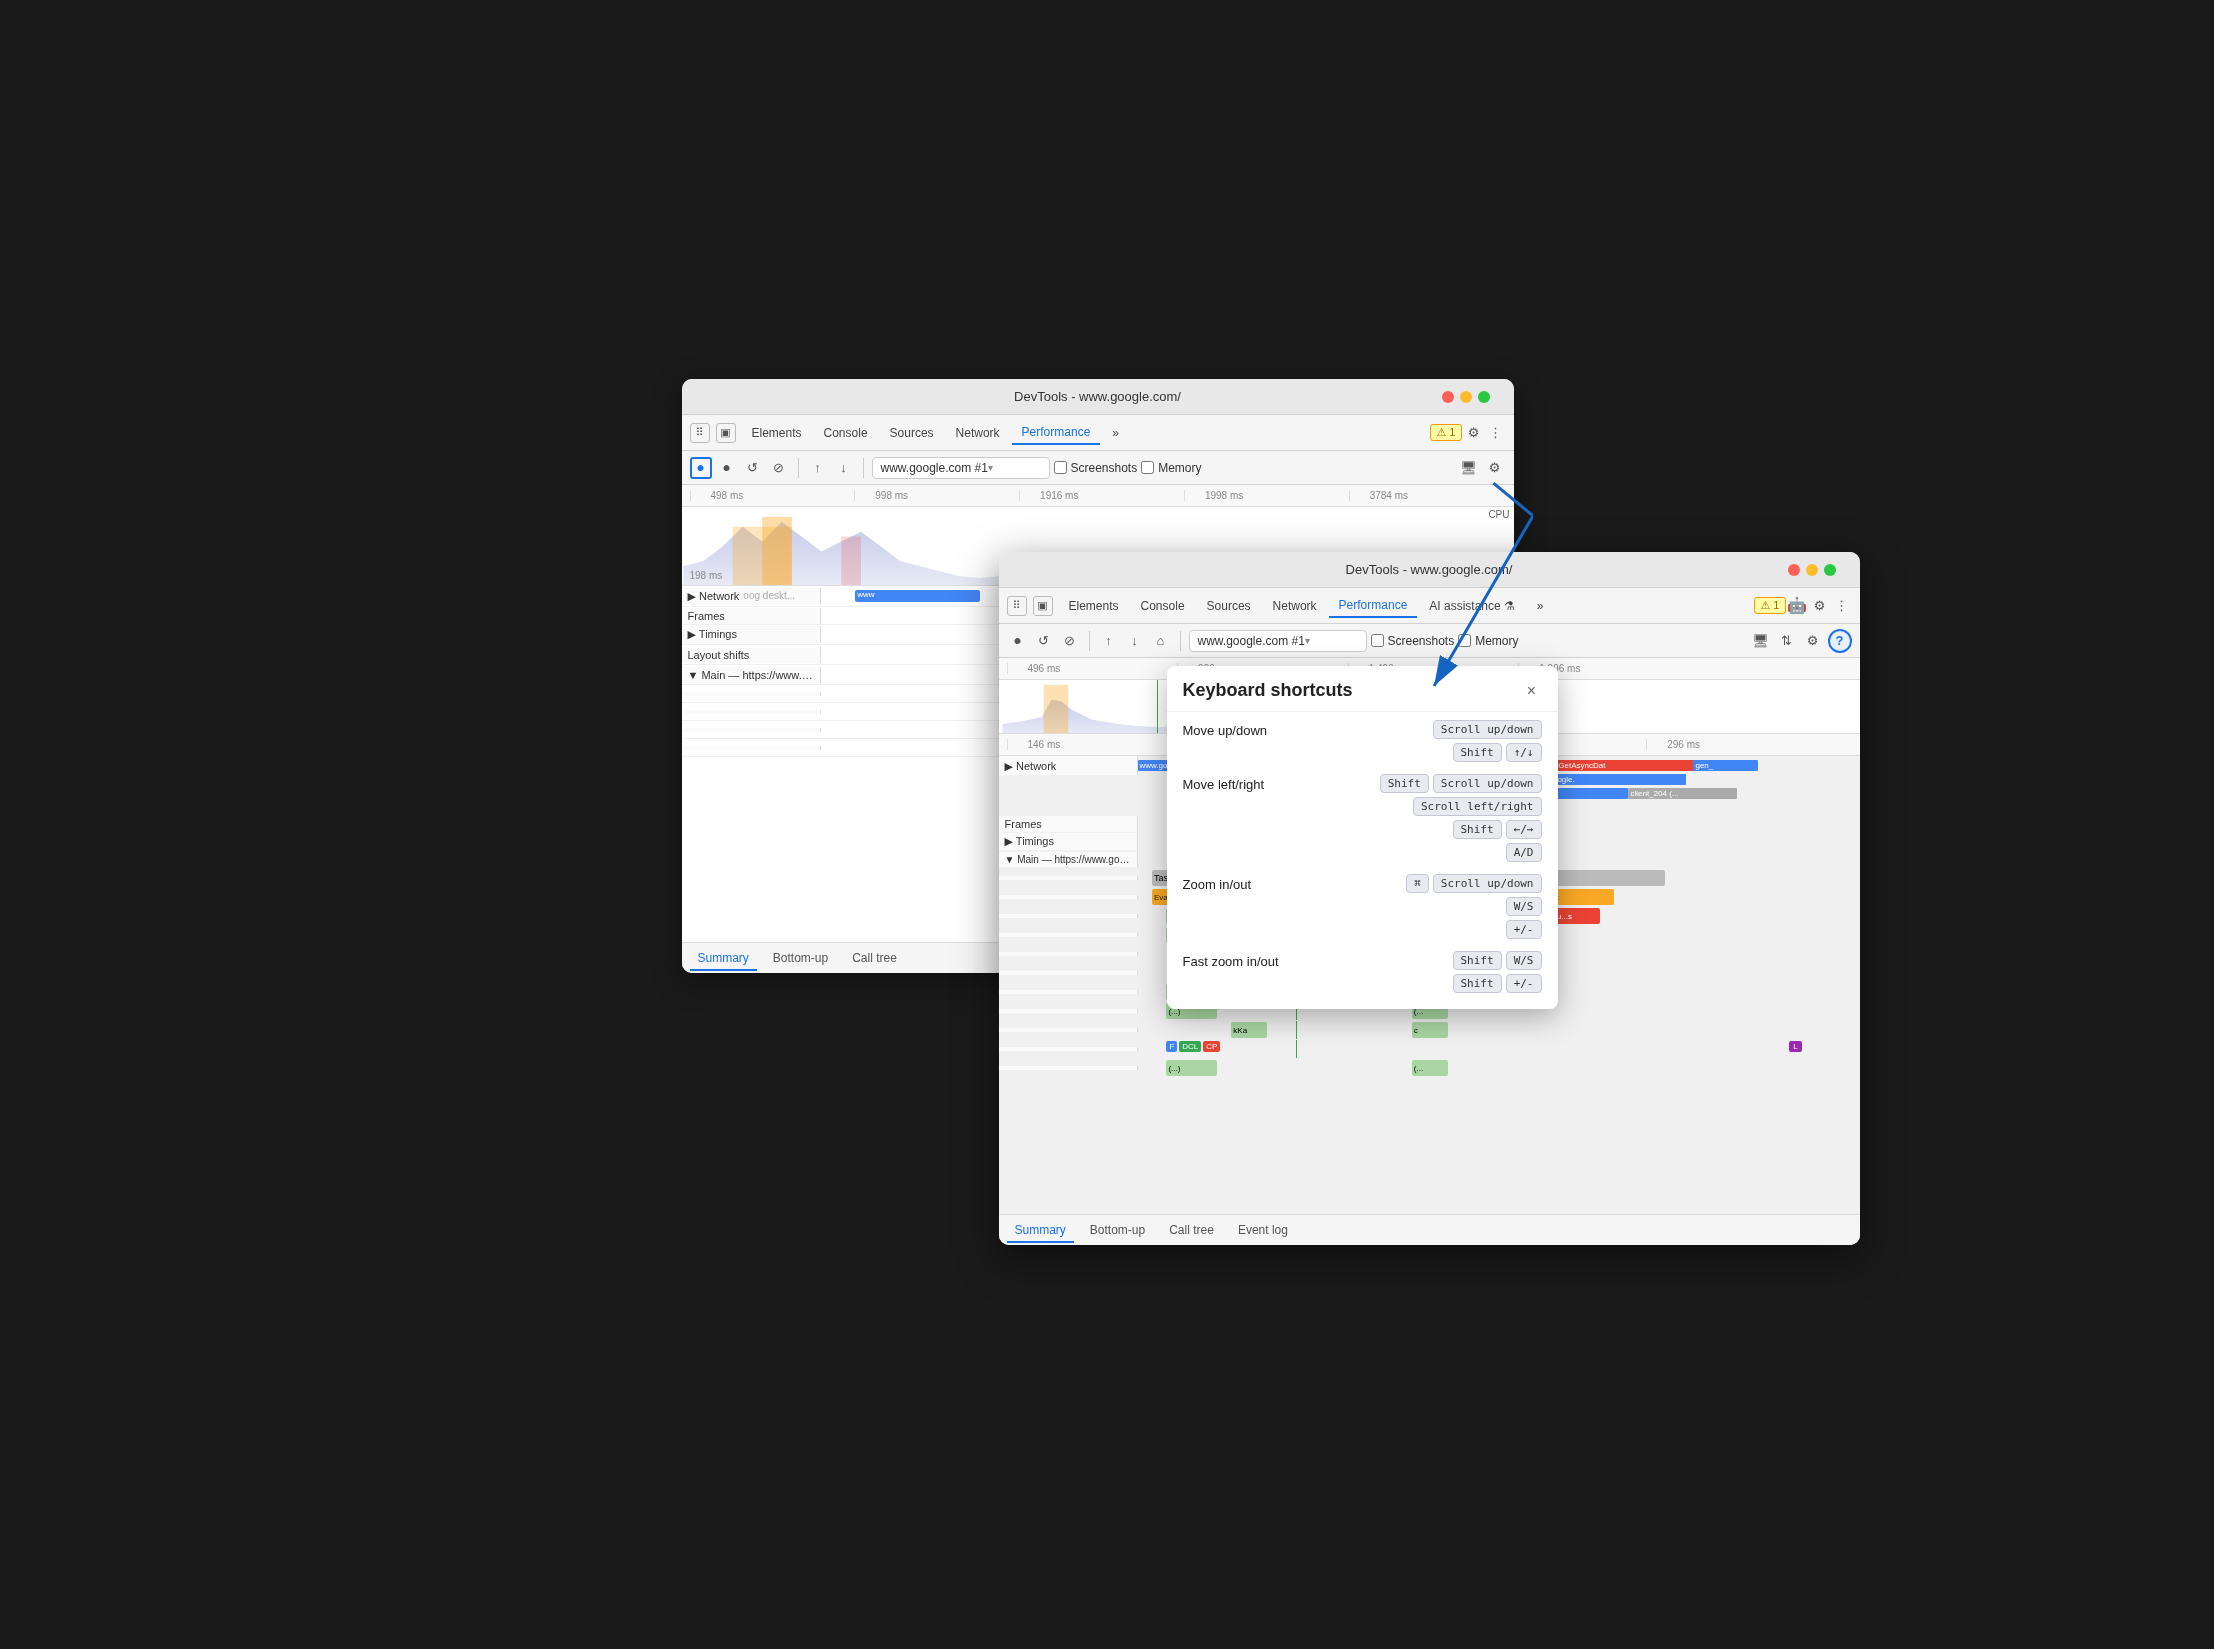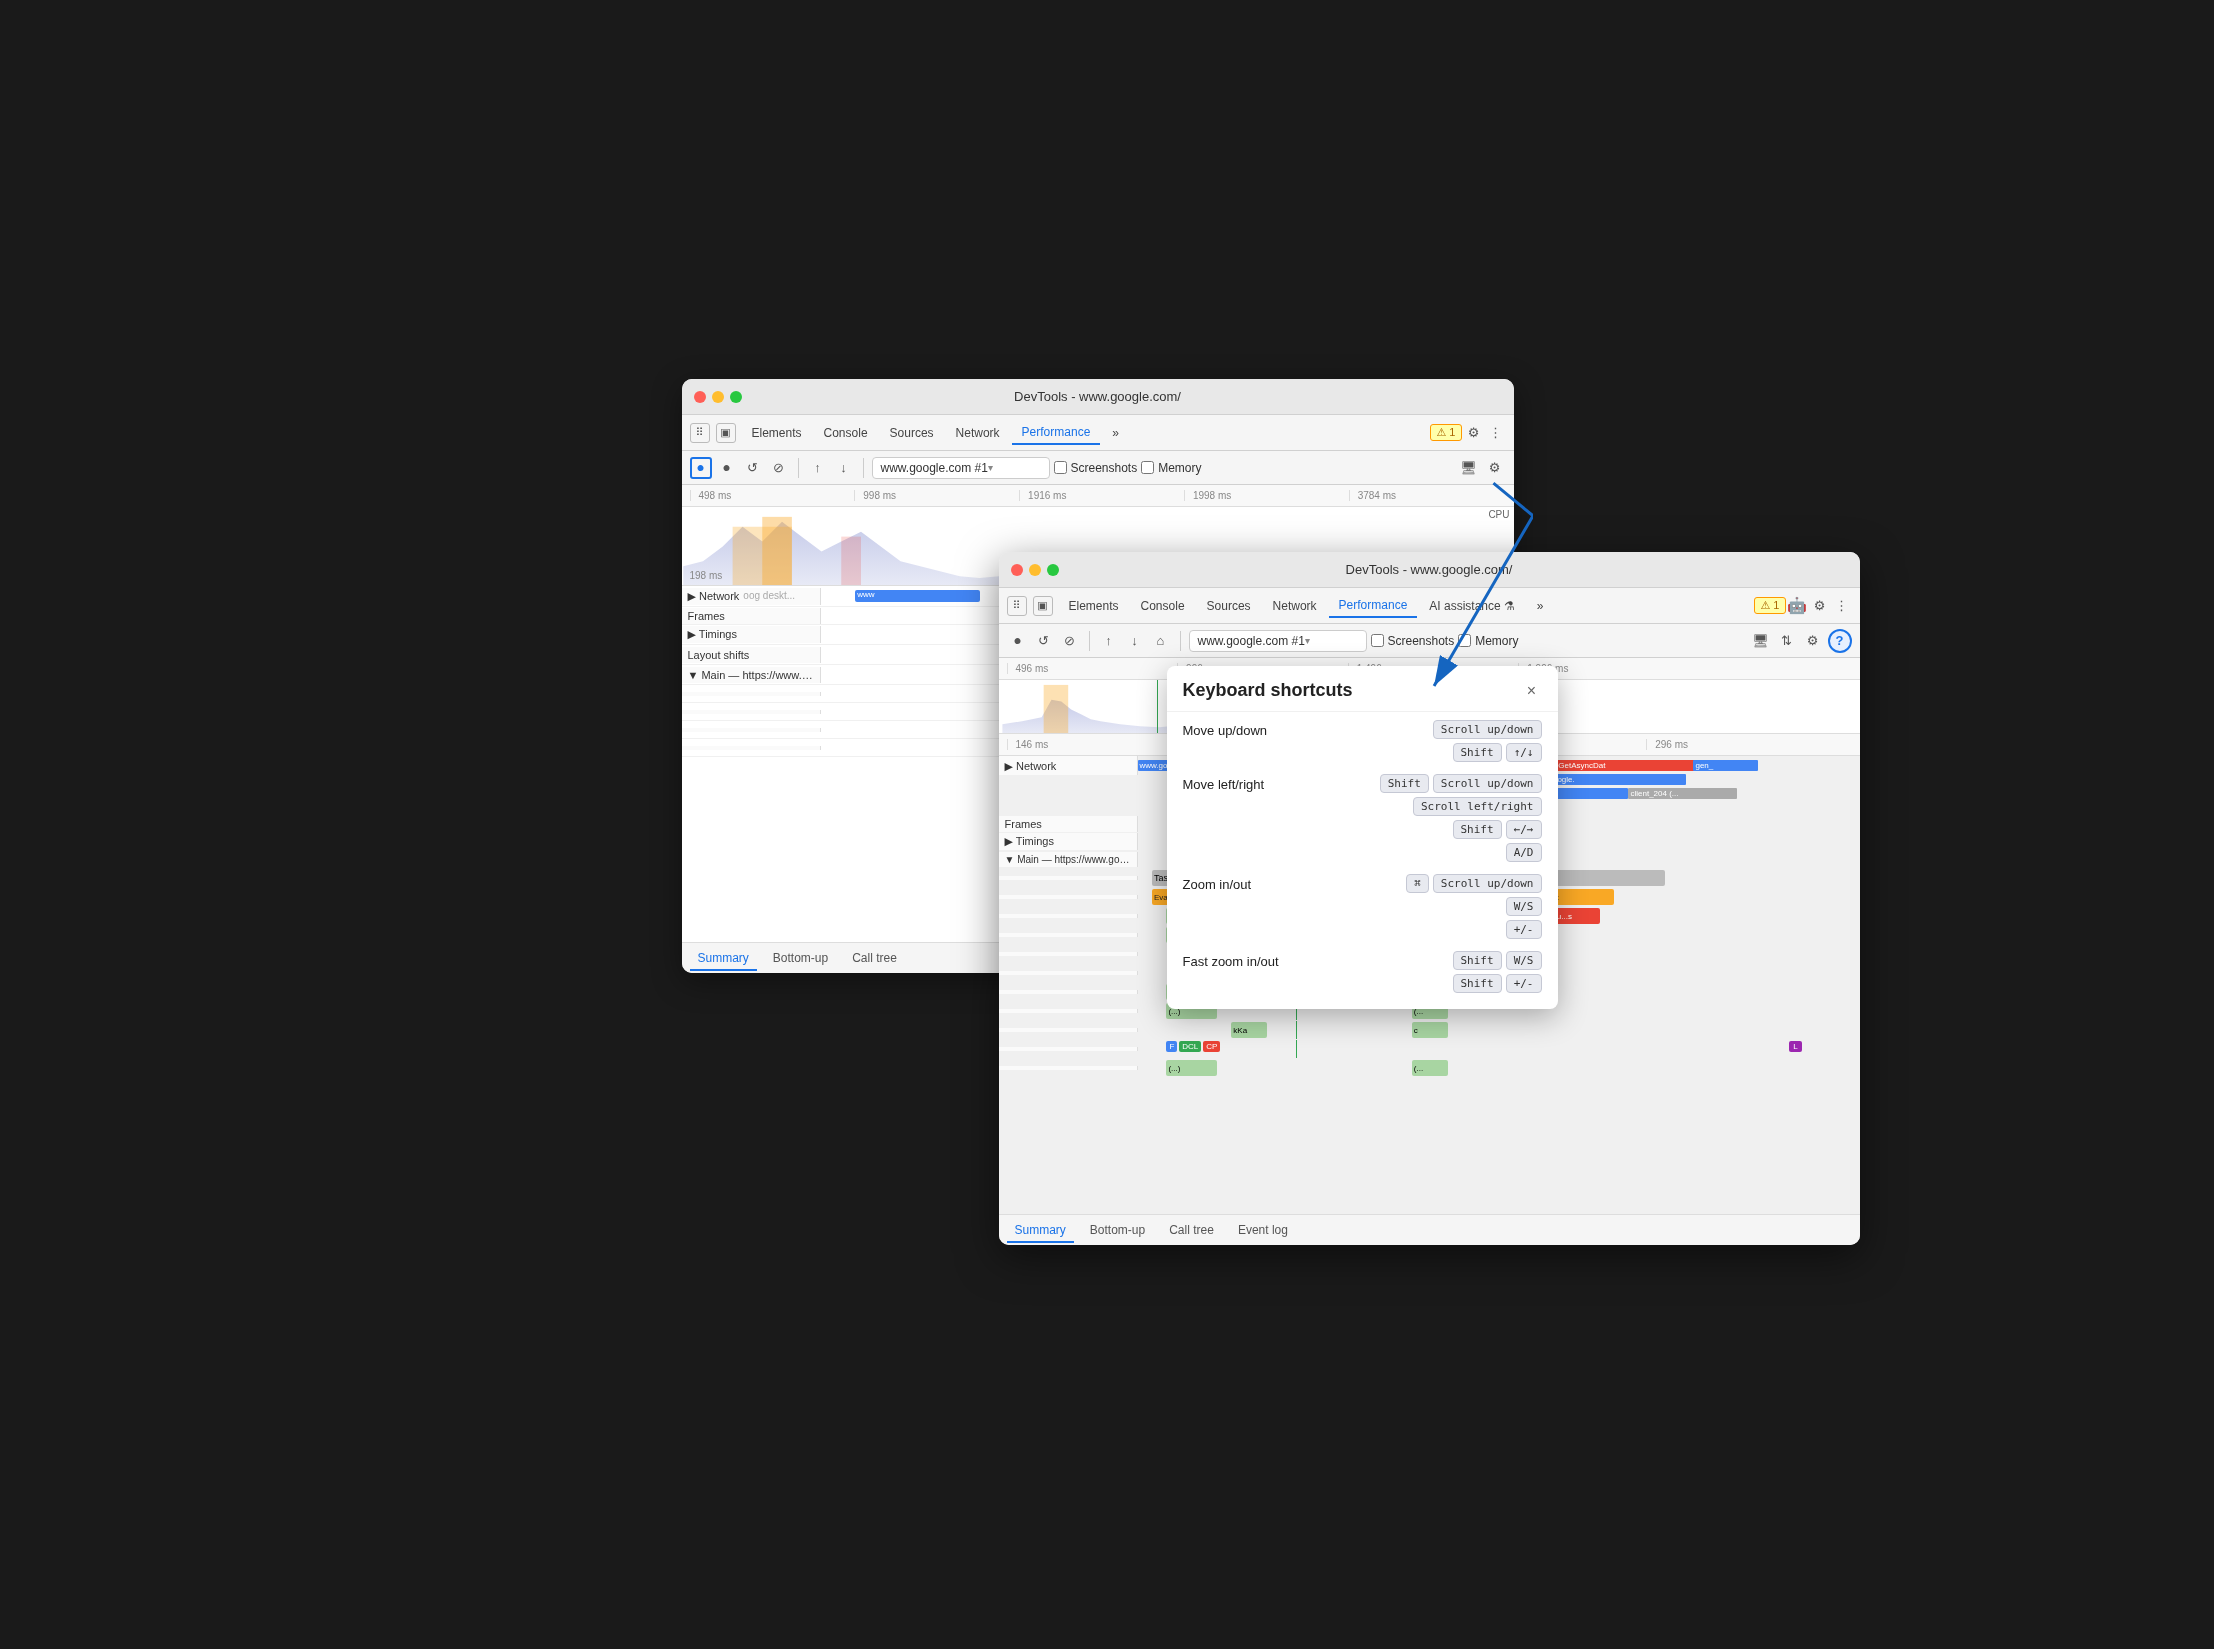--- a/index.html
+++ b/index.html
@@ -45,20 +45,21 @@
 
     
     .title-bar {
       background: #e8e8e8;
       height: 36px;
       display: flex;
       align-items: center;
       padding: 0 12px;
       border-bottom: 1px solid #d0d0d0;
       position: relative;
+      justify-content: flex-end;
     }
 
     .window-controls {
       display: flex;
       gap: 6px;
       margin-right: 12px;
     }
 
     .wc-red { width: 12px; height: 12px; border-radius: 50%; background: #ff5f57; }
     .wc-yellow { width: 12px; height: 12px; border-radius: 50%; background: #ffbd2e; }
@@ -194,21 +195,21 @@
       padding-left: 8px;
       font-size: 11px;
       color: #777;
       gap: 0;
     }
 
     .ruler-mark {
       display: inline-block;
       flex: 1;
       border-left: 1px solid #ddd;
-      padding-left: 8px;
+      padding-left: 20px;
       font-size: 10px;
       color: #888;
       white-space: nowrap;
     }
 
     .track-row {
       display: flex;
       align-items: center;
       border-bottom: 1px solid #f0f0f0;
       min-height: 22px;

